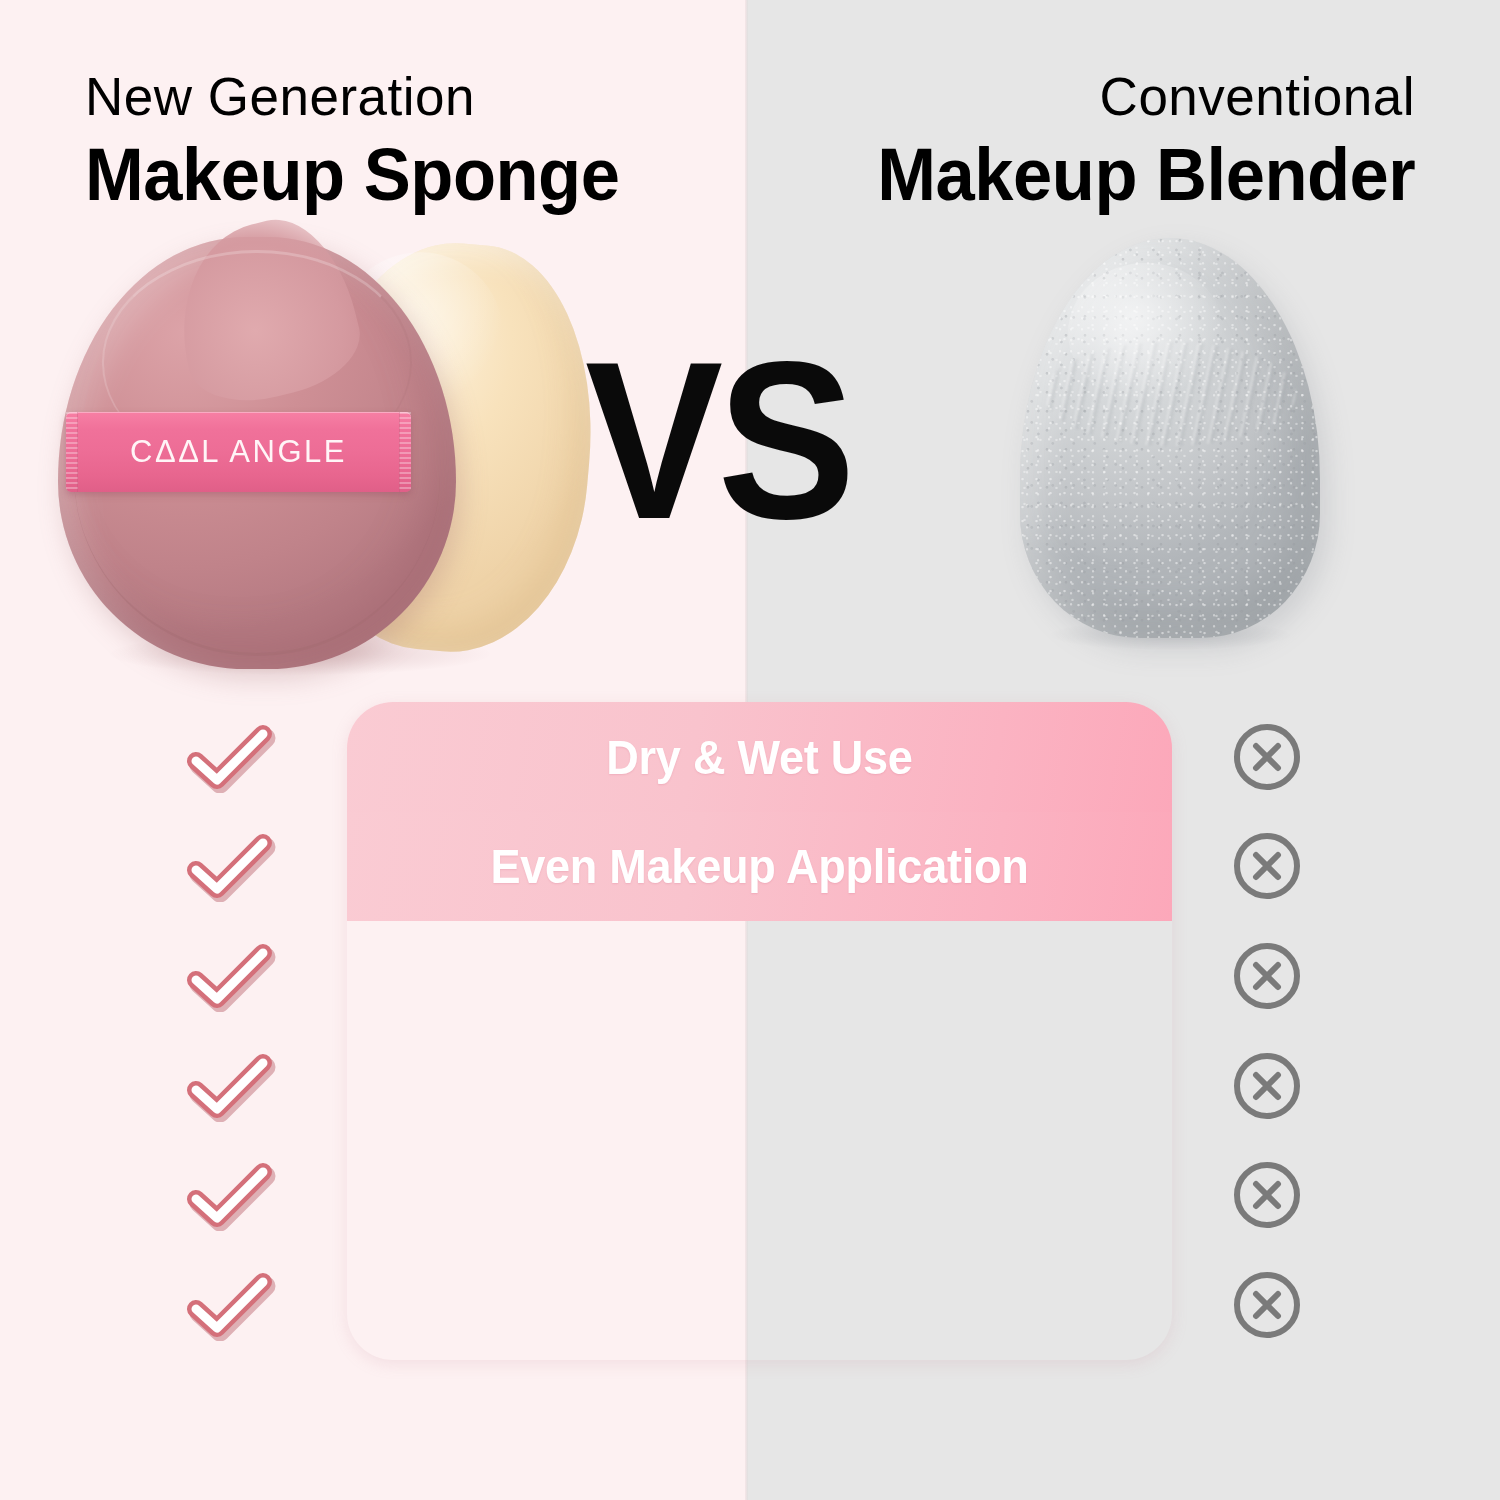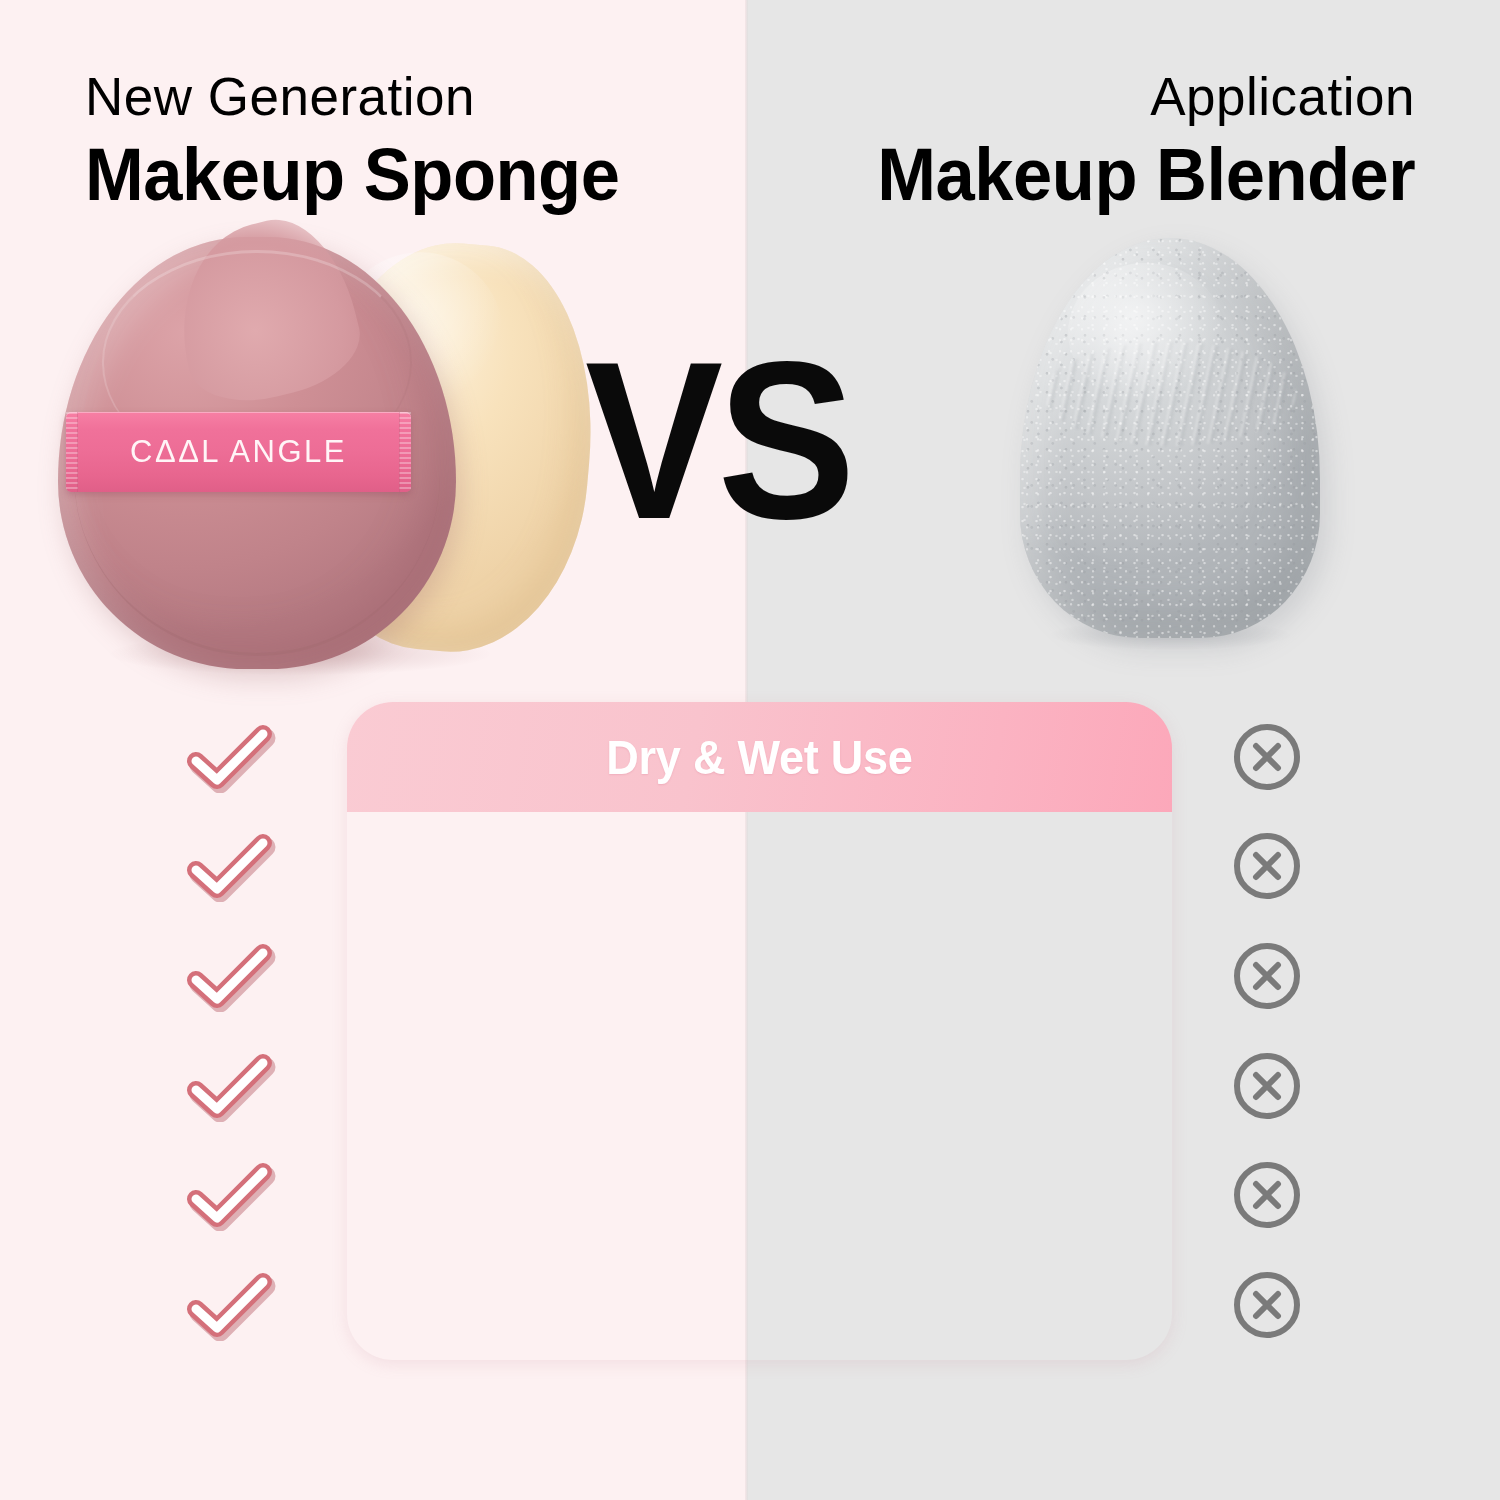--- a/index.html
+++ b/index.html
@@ -308,21 +308,21 @@
   <div class="bg-left"></div>
   <div class="bg-right"></div>
   <div class="divider"></div>
 
   <div class="head head-left">
     <span class="sub">New Generation</span>
     <span class="main">Makeup Sponge</span>
   </div>
 
   <div class="head head-right">
-    <span class="sub">Application</span>
+    <span class="sub">Conventional</span>
     <span class="main">Makeup Blender</span>
   </div>
 
   <div class="sponge-group">
     <div class="peach peach-shadow"></div>
     <div class="peach peach-cream"></div>
     <div class="peach peach-pink">
       <div class="peach-seam"></div>
       <div class="peach-rim"></div>
     </div>
@@ -381,20 +381,23 @@
         <path d="M12 40 L33 59 L79 13" fill="none" stroke="#D4707A" stroke-width="18" stroke-linecap="round" stroke-linejoin="round"></path>
         <path d="M12 40 L33 59 L79 13" fill="none" stroke="#FFFFFF" stroke-width="9" stroke-linecap="round" stroke-linejoin="round"></path>
       </svg>
     </div>
   </div>
 
   <div class="card">
     <div class="stripe light">
       <span class="stripe-text">Dry &amp; Wet Use</span>
     </div>
+    <div class="stripe light">
+      <span class="stripe-text">Even Makeup Application</span>
+    </div>
   </div>
 
   <div class="icon-col crosses">
     <div class="icon-slot">
       <svg width="74" height="74" viewBox="0 0 74 74">
         <circle cx="37" cy="37" r="30" fill="none" stroke="#7A7A7A" stroke-width="6"></circle>
         <path d="M26 26 L48 48 M48 26 L26 48" fill="none" stroke="#7A7A7A" stroke-width="6" stroke-linecap="round"></path>
       </svg>
     </div>
     <div class="icon-slot">

